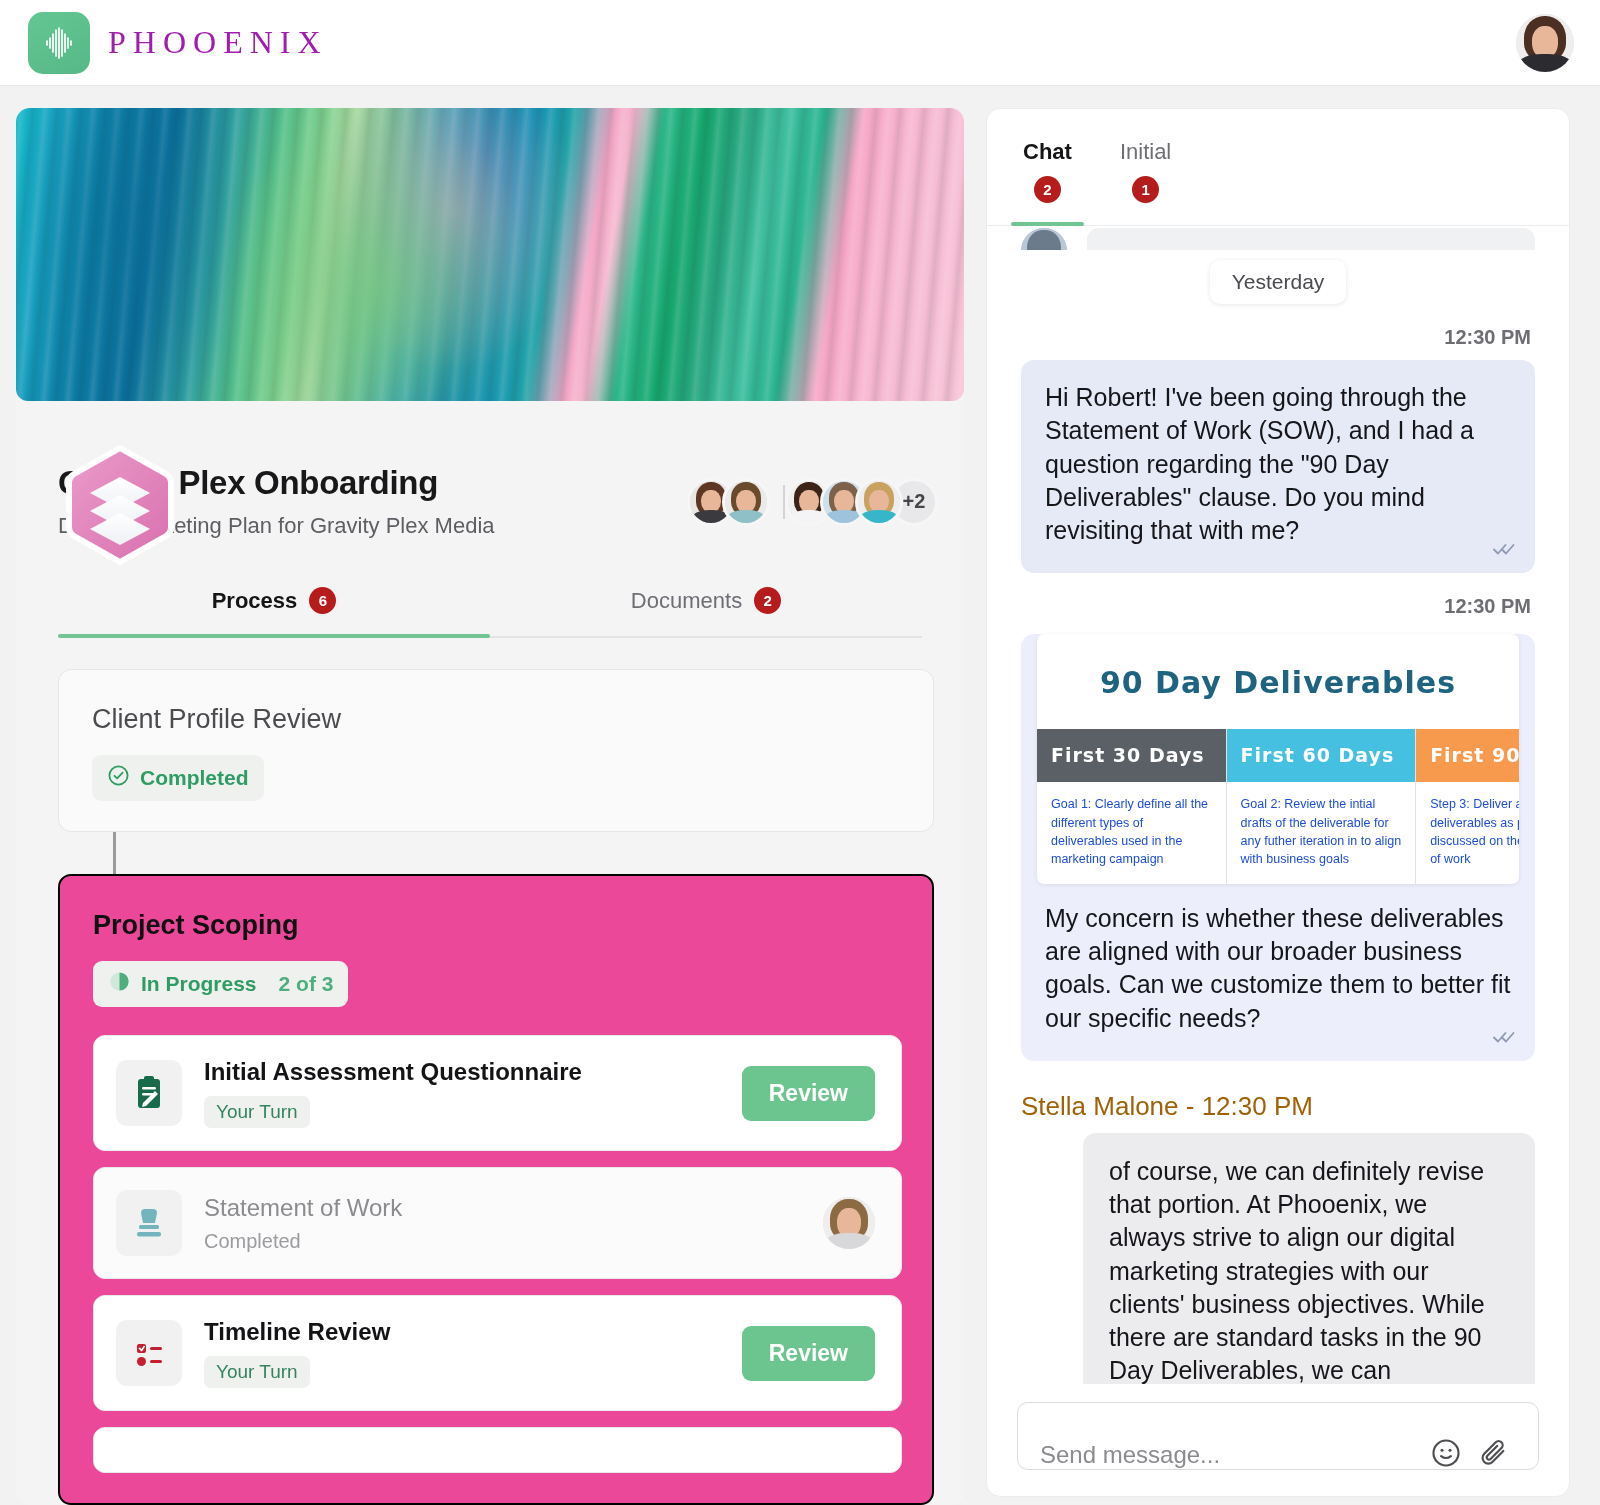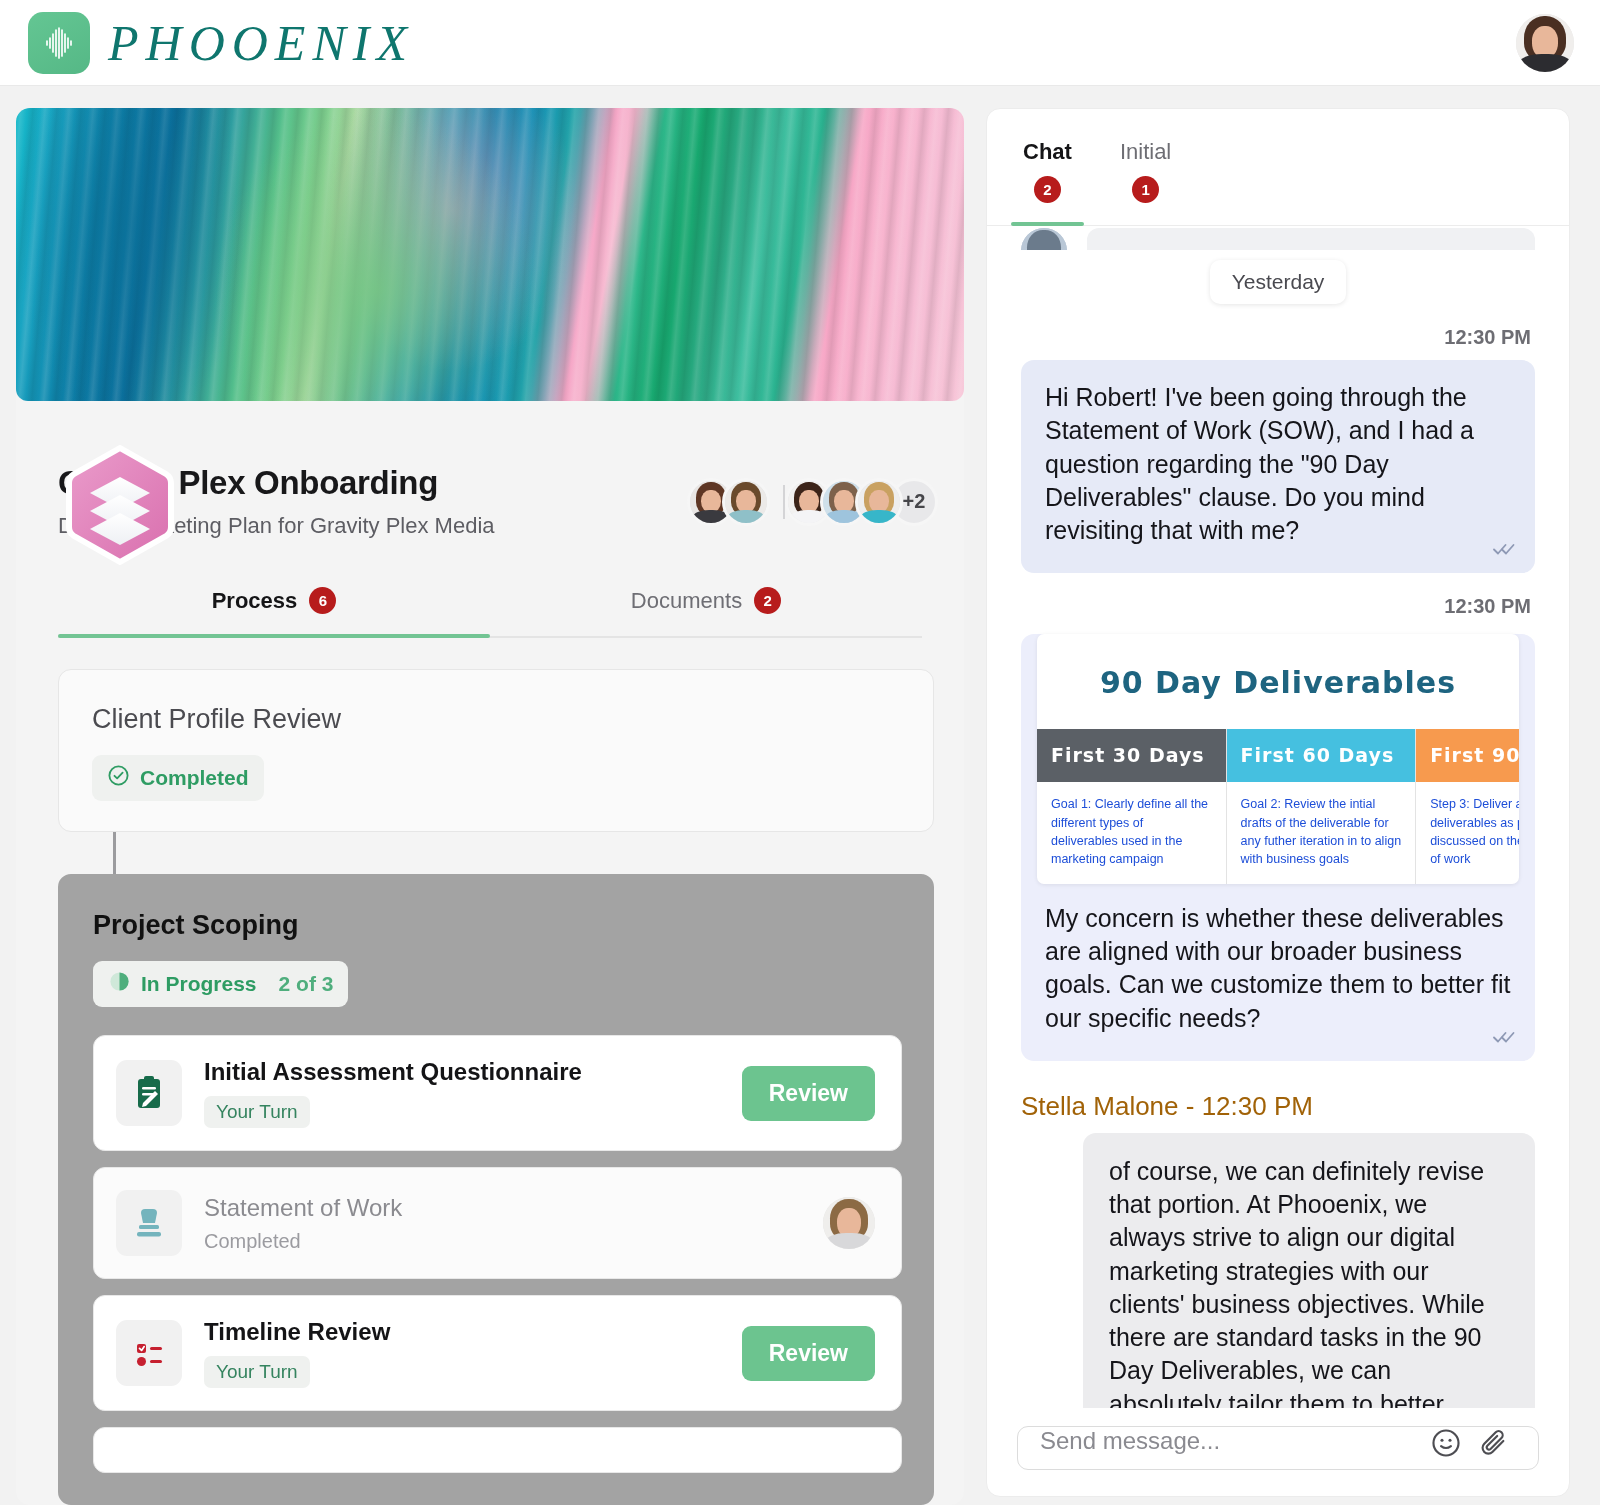--- a/index.html
+++ b/index.html
@@ -19,24 +19,23 @@
     position: relative;
   }
   .brand { display: flex; align-items: center; gap: 18px; }
   .brand-mark {
     width: 62px; height: 62px; border-radius: 15px;
     background: linear-gradient(150deg, #64c693 0%, #55b886 100%);
     display: flex; align-items: center; justify-content: center;
     flex: 0 0 auto;
   }
   .brand-name {
-    font-size: 50px; letter-spacing: 7px; color: #0f766e;
+    font-size: 32px; letter-spacing: 7px; color: #a21caf;
     font-family: "Liberation Serif", serif; font-weight: 400;
     white-space: nowrap;
-    font-style: italic;
   }
   .avatar-topright {
     width: 58px; height: 58px; border-radius: 50%;
     overflow: hidden; flex: 0 0 auto;
     background: #e6e6e6;
     position: relative;
   }
 
   
   .page {
@@ -139,21 +138,21 @@
     padding: 0 6px;
   }
 
   
   .stages { padding: 31px 30px 0 42px; position: relative; }
   .stage-card {
     background: #fafafa; border: 1px solid #e6e6e6;
     border-radius: 13px; padding: 34px 30px 30px 33px;
     position: relative;
   }
-  .stage-card.active { background: #a3a3a3; border: 2px solid #a3a3a3; }
+  .stage-card.active { background: #ec4899; border: 2px solid #000000; }
   .stage-title { font-size: 27px; color: #4b4b50; font-weight: 400; }
   .stage-card.active .stage-title { color: #111; font-weight: 700; }
   .status-chip {
     display: inline-flex; align-items: center; gap: 10px;
     background: #eff1ef; border-radius: 9px;
     padding: 9px 15px; margin-top: 20px;
     font-size: 21px; color: #2e9c63; font-weight: 600;
   }
   .status-count { color: #4fae7d; font-weight: 600; margin-left: 12px; }
   .connector {
@@ -285,21 +284,21 @@
   .in-av { width: 48px; height: 48px; border-radius: 50%; background: #dcdcdc; flex: 0 0 auto; overflow:hidden; position:relative;}
   .bubble-in {
     background: #ececee; border-radius: 13px;
     padding: 22px 26px; flex: 1 1 auto;
     font-size: 25px; line-height: 1.33; color: #15151a;
   }
 
   .composer-wrap { flex: 0 0 auto; padding: 18px 30px 26px 30px; }
   .composer {
     border: 1px solid #dcdcdc; border-radius: 11px;
-    height: 44px; display: flex; align-items: flex-start;
+    height: 68px; display: flex; align-items: flex-end;
     padding: 0 28px 0 22px; gap: 16px; background: #fff;
   }
   .composer input {
     flex: 1 1 auto; border: none; outline: none; background: transparent;
     font-size: 24px; color: #1a1a1a;
     font-family: "Liberation Sans", sans-serif;
   }
   .composer input::placeholder { color: #8a8a90; }
   .cicon { cursor: pointer; display:flex; align-items:center; }
 

